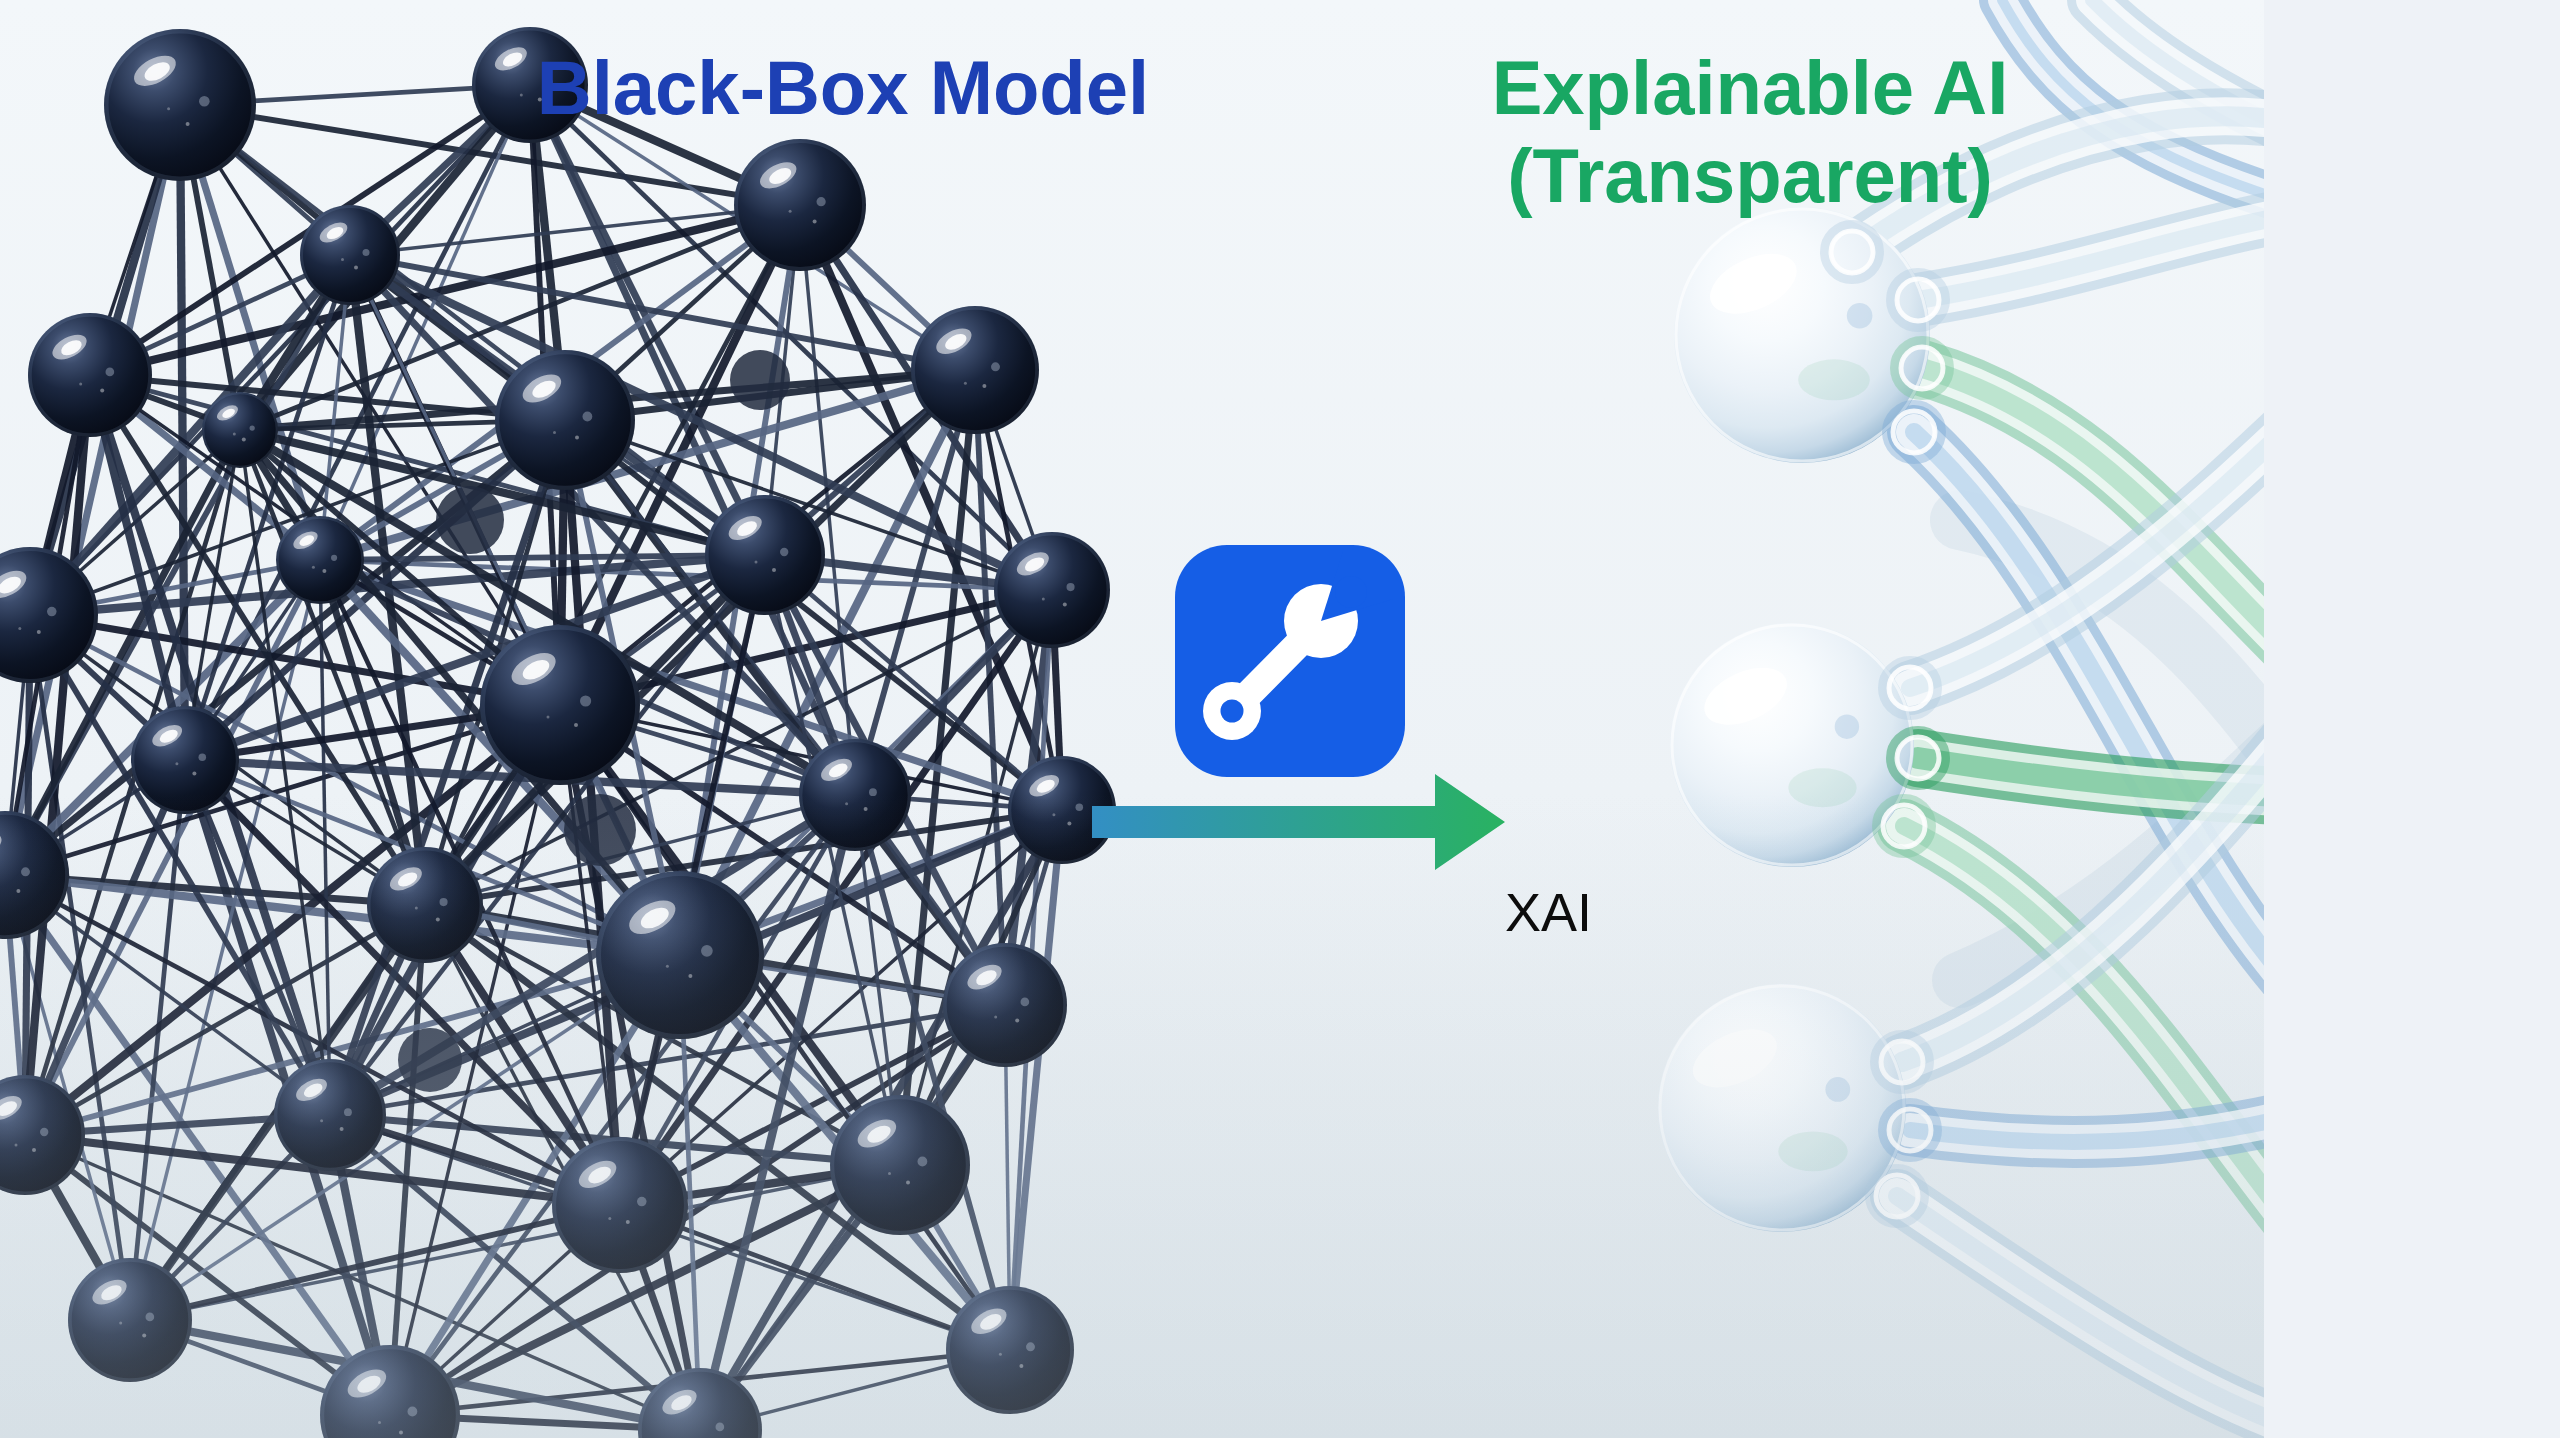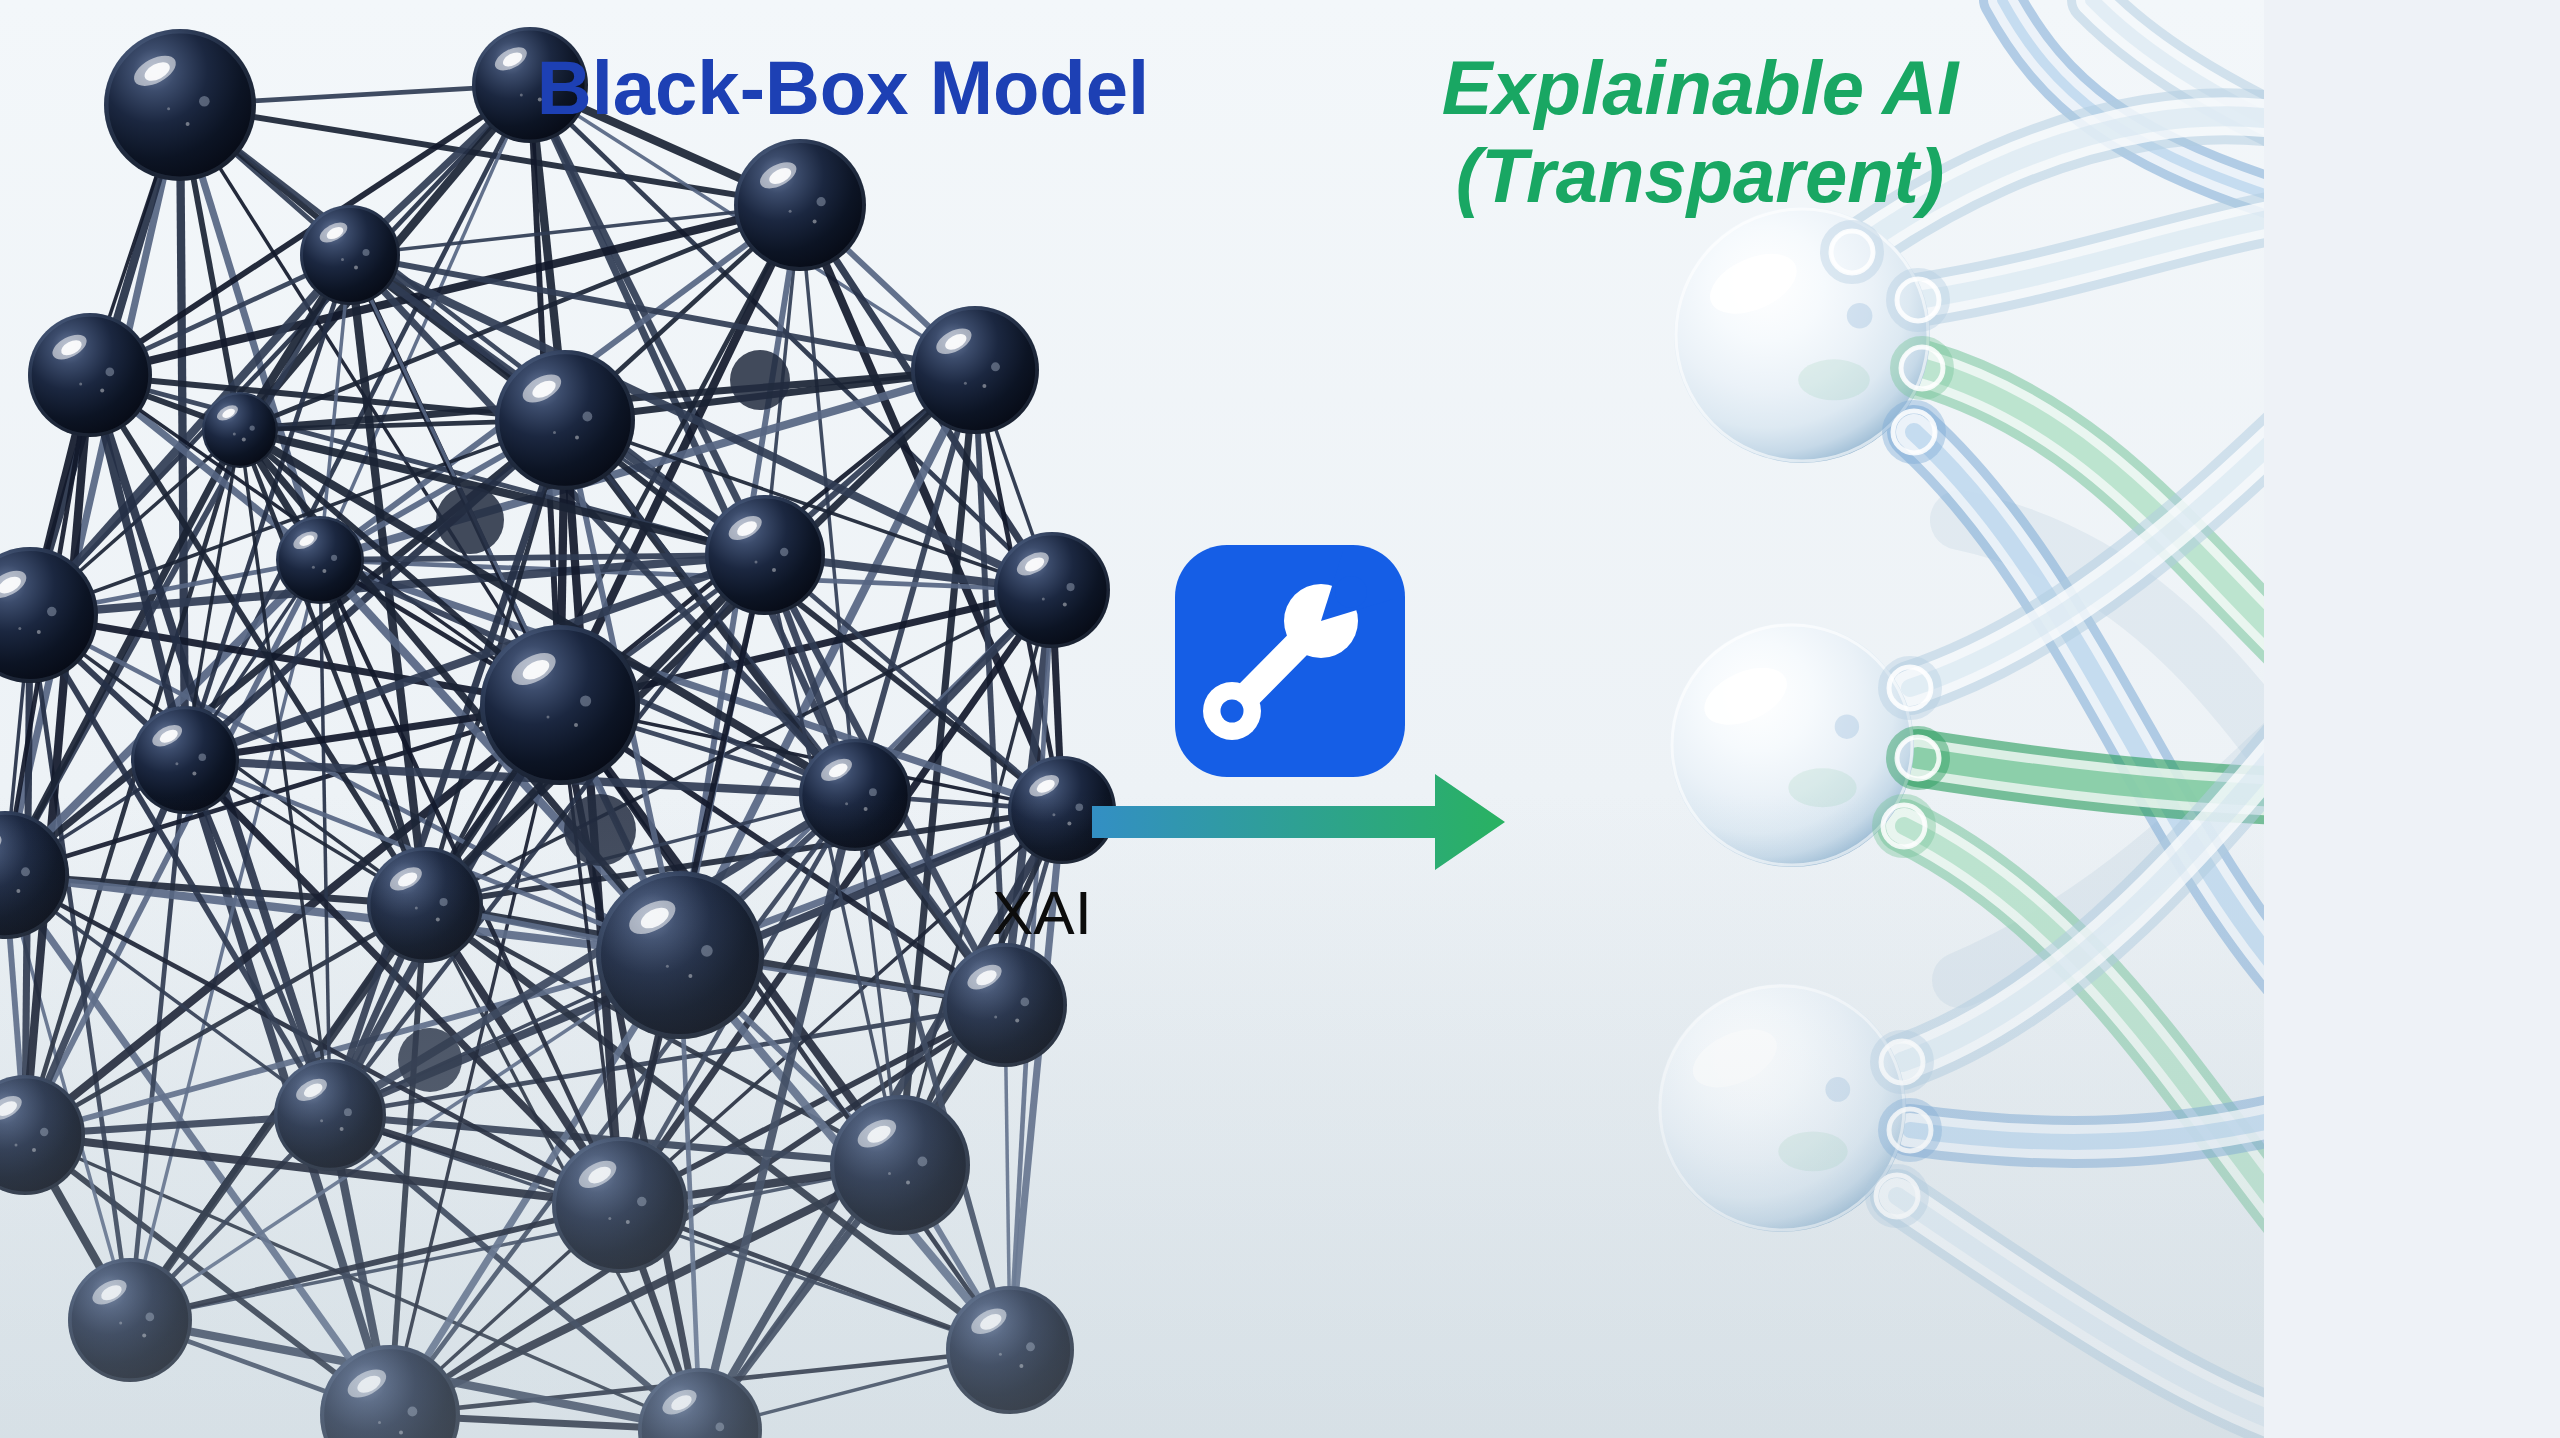--- a/index.html
+++ b/index.html
@@ -3,25 +3,25 @@
 <meta charset="utf-8">
 <style>
   html,body{margin:0;padding:0;overflow:hidden;background:#eef2f7;}
   .stage{position:absolute;top:0;left:0;width:2264px;height:1438px;overflow:hidden;
          background:linear-gradient(180deg,#f3f7fa 0%,#edf2f6 55%,#e4ebef 100%);
          font-family:"Liberation Sans", sans-serif;}
   #scene{position:absolute;top:0;left:0;}
   .title{position:absolute;top:44px;width:820px;text-align:center;font-weight:700;
          font-size:76px;line-height:88px;}
   .title-left{left:433px;color:#1d40b4;}
-  .title-right{left:1290px;color:#19a763;font-style:italic;}
+  .title-right{left:1340px;color:#19a763;}
   .icon-badge{position:absolute;left:1175px;top:545px;width:230px;height:232px;}
   .arrow-svg{position:absolute;left:1080px;top:760px;width:440px;height:120px;}
-  .arrow-label{position:absolute;left:992px;top:866px;width:600px;text-align:left;
-               font-size:62px;line-height:93px;font-weight:400;color:#0c0c0c;}
+  .arrow-label{position:absolute;left:992px;top:866px;width:600px;text-align:right;
+               font-size:54px;line-height:93px;font-weight:400;color:#0c0c0c;}
 </style>
 </head>
 <body>
 
 <div class="stage" style="background: linear-gradient(rgb(243, 247, 250) 0%, rgb(237, 242, 246) 55%, rgb(228, 235, 239) 100%);">
 
   <svg id="scene" width="2560" height="1438" viewBox="0 0 2560 1438">
     <defs>
       <radialGradient id="nodeG" cx="33%" cy="27%" r="78%">
         <stop offset="0" stop-color="#68799b"></stop>

